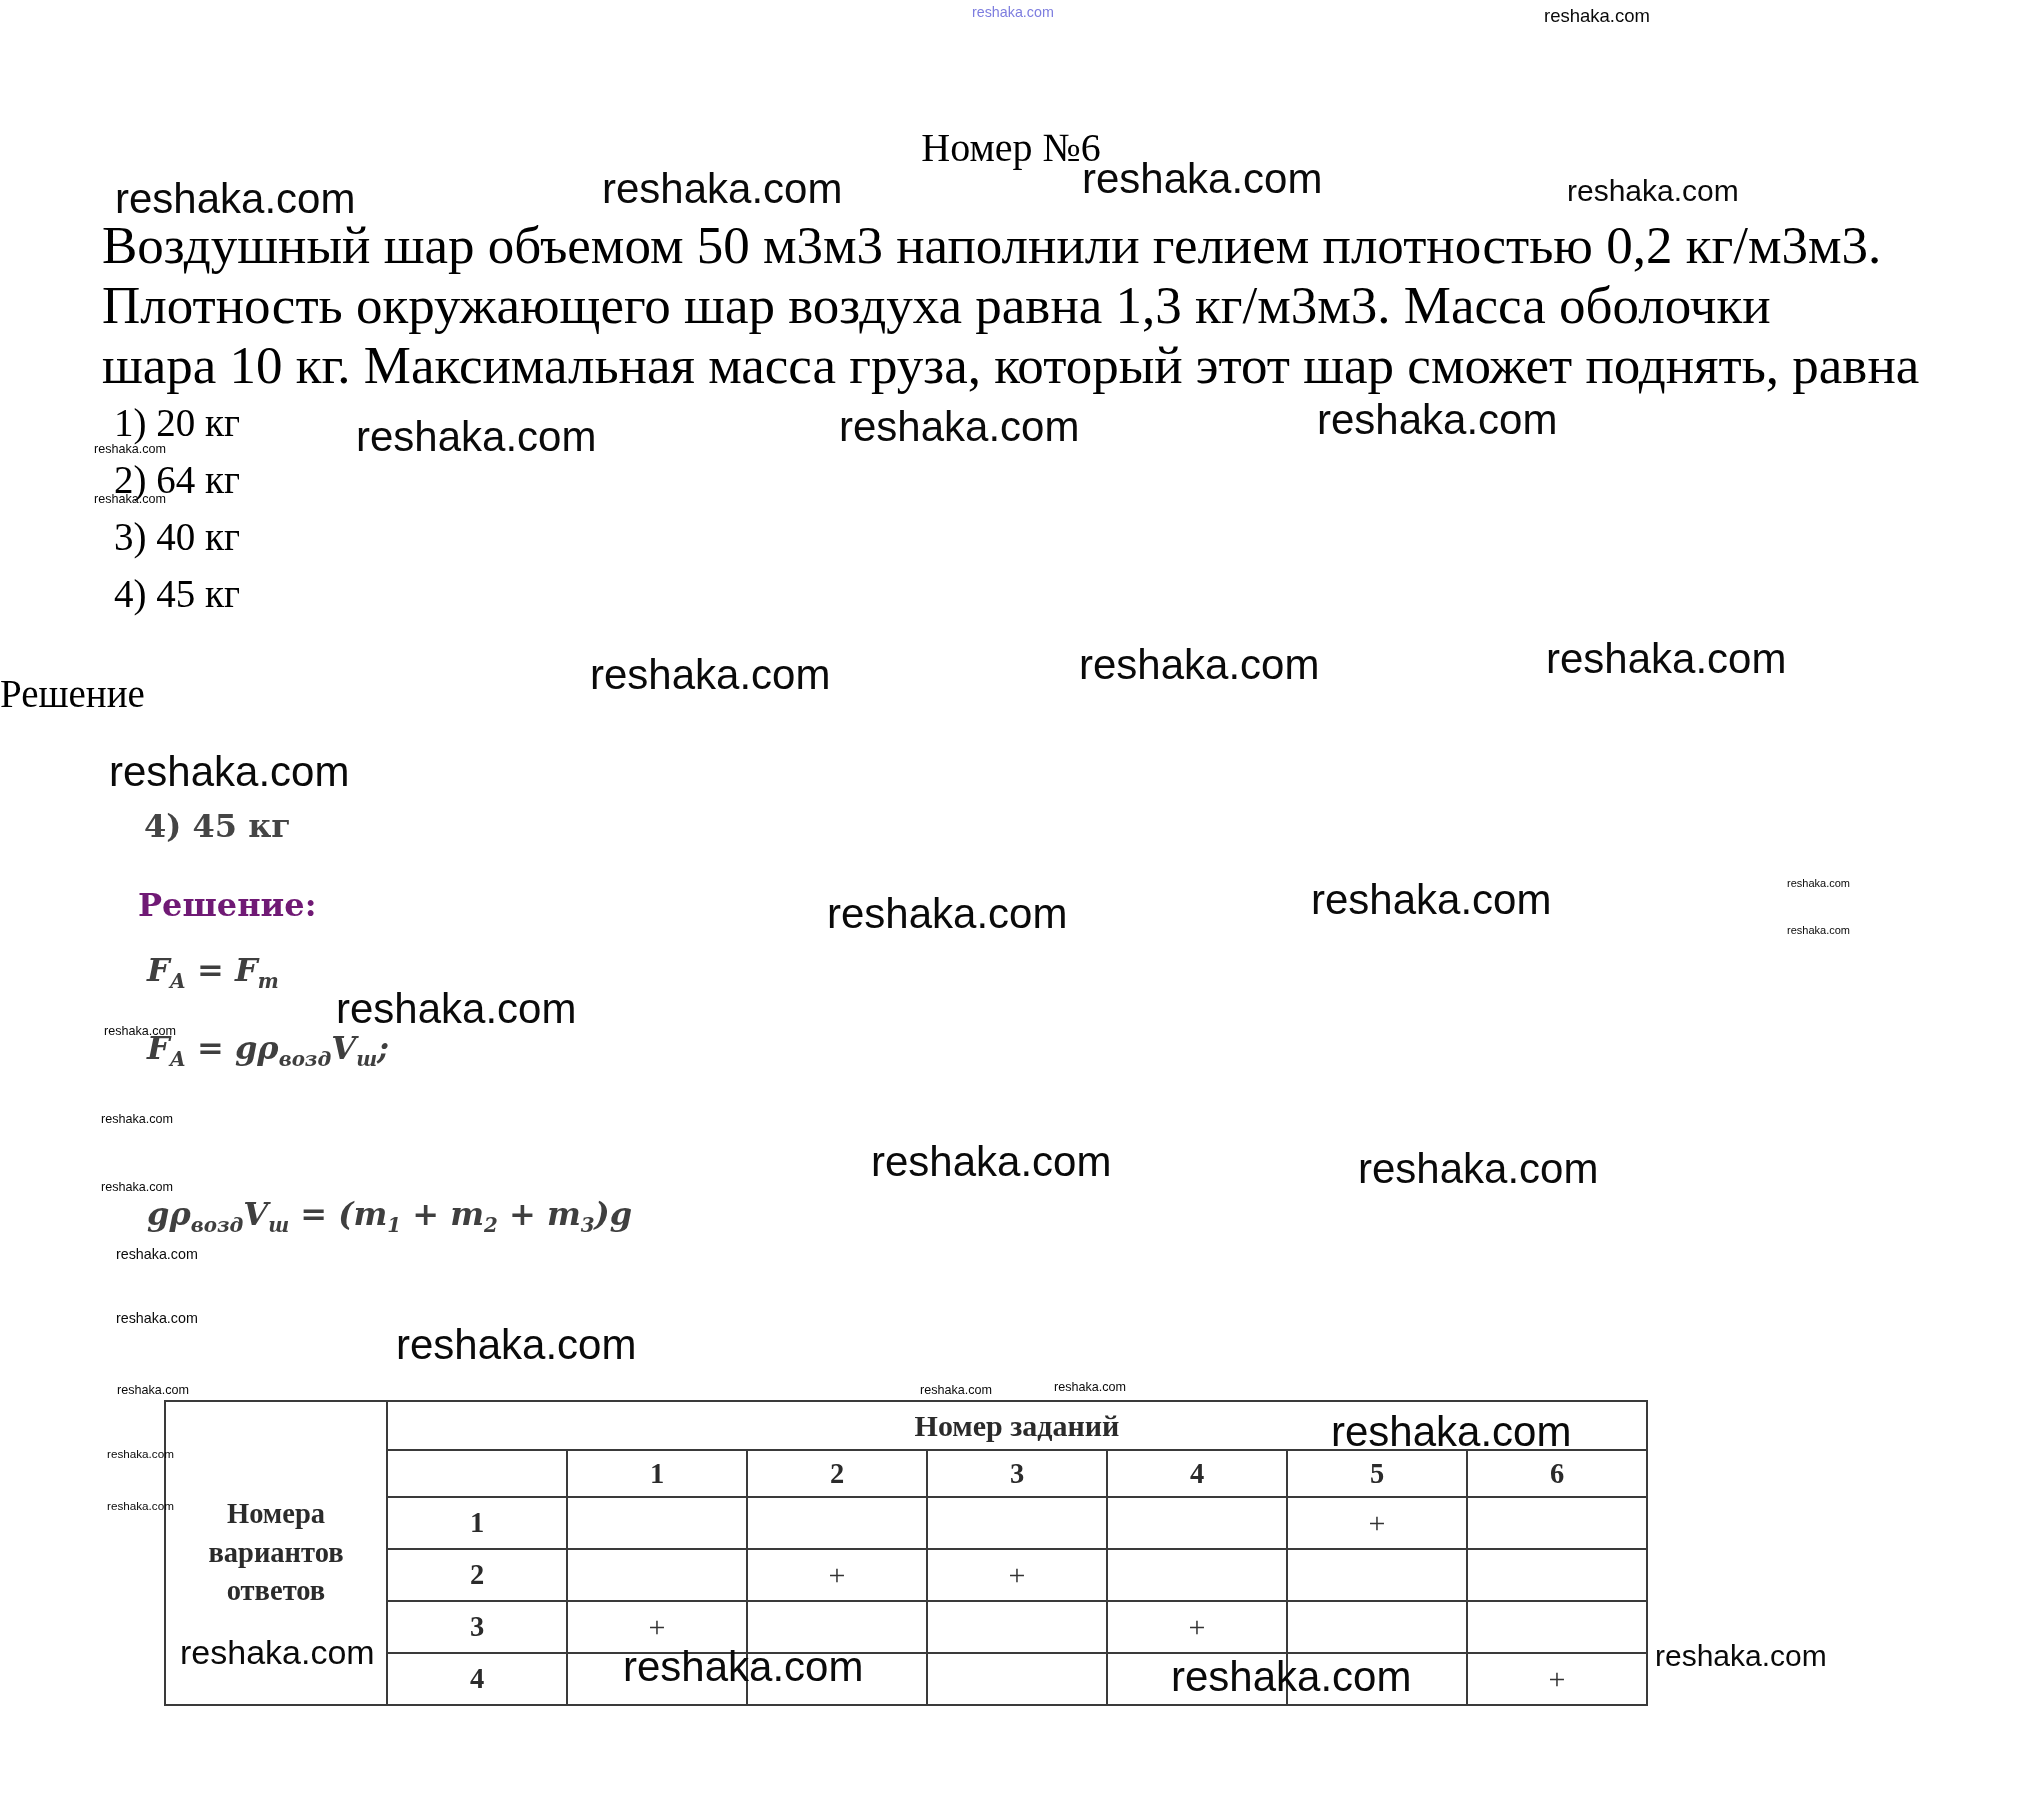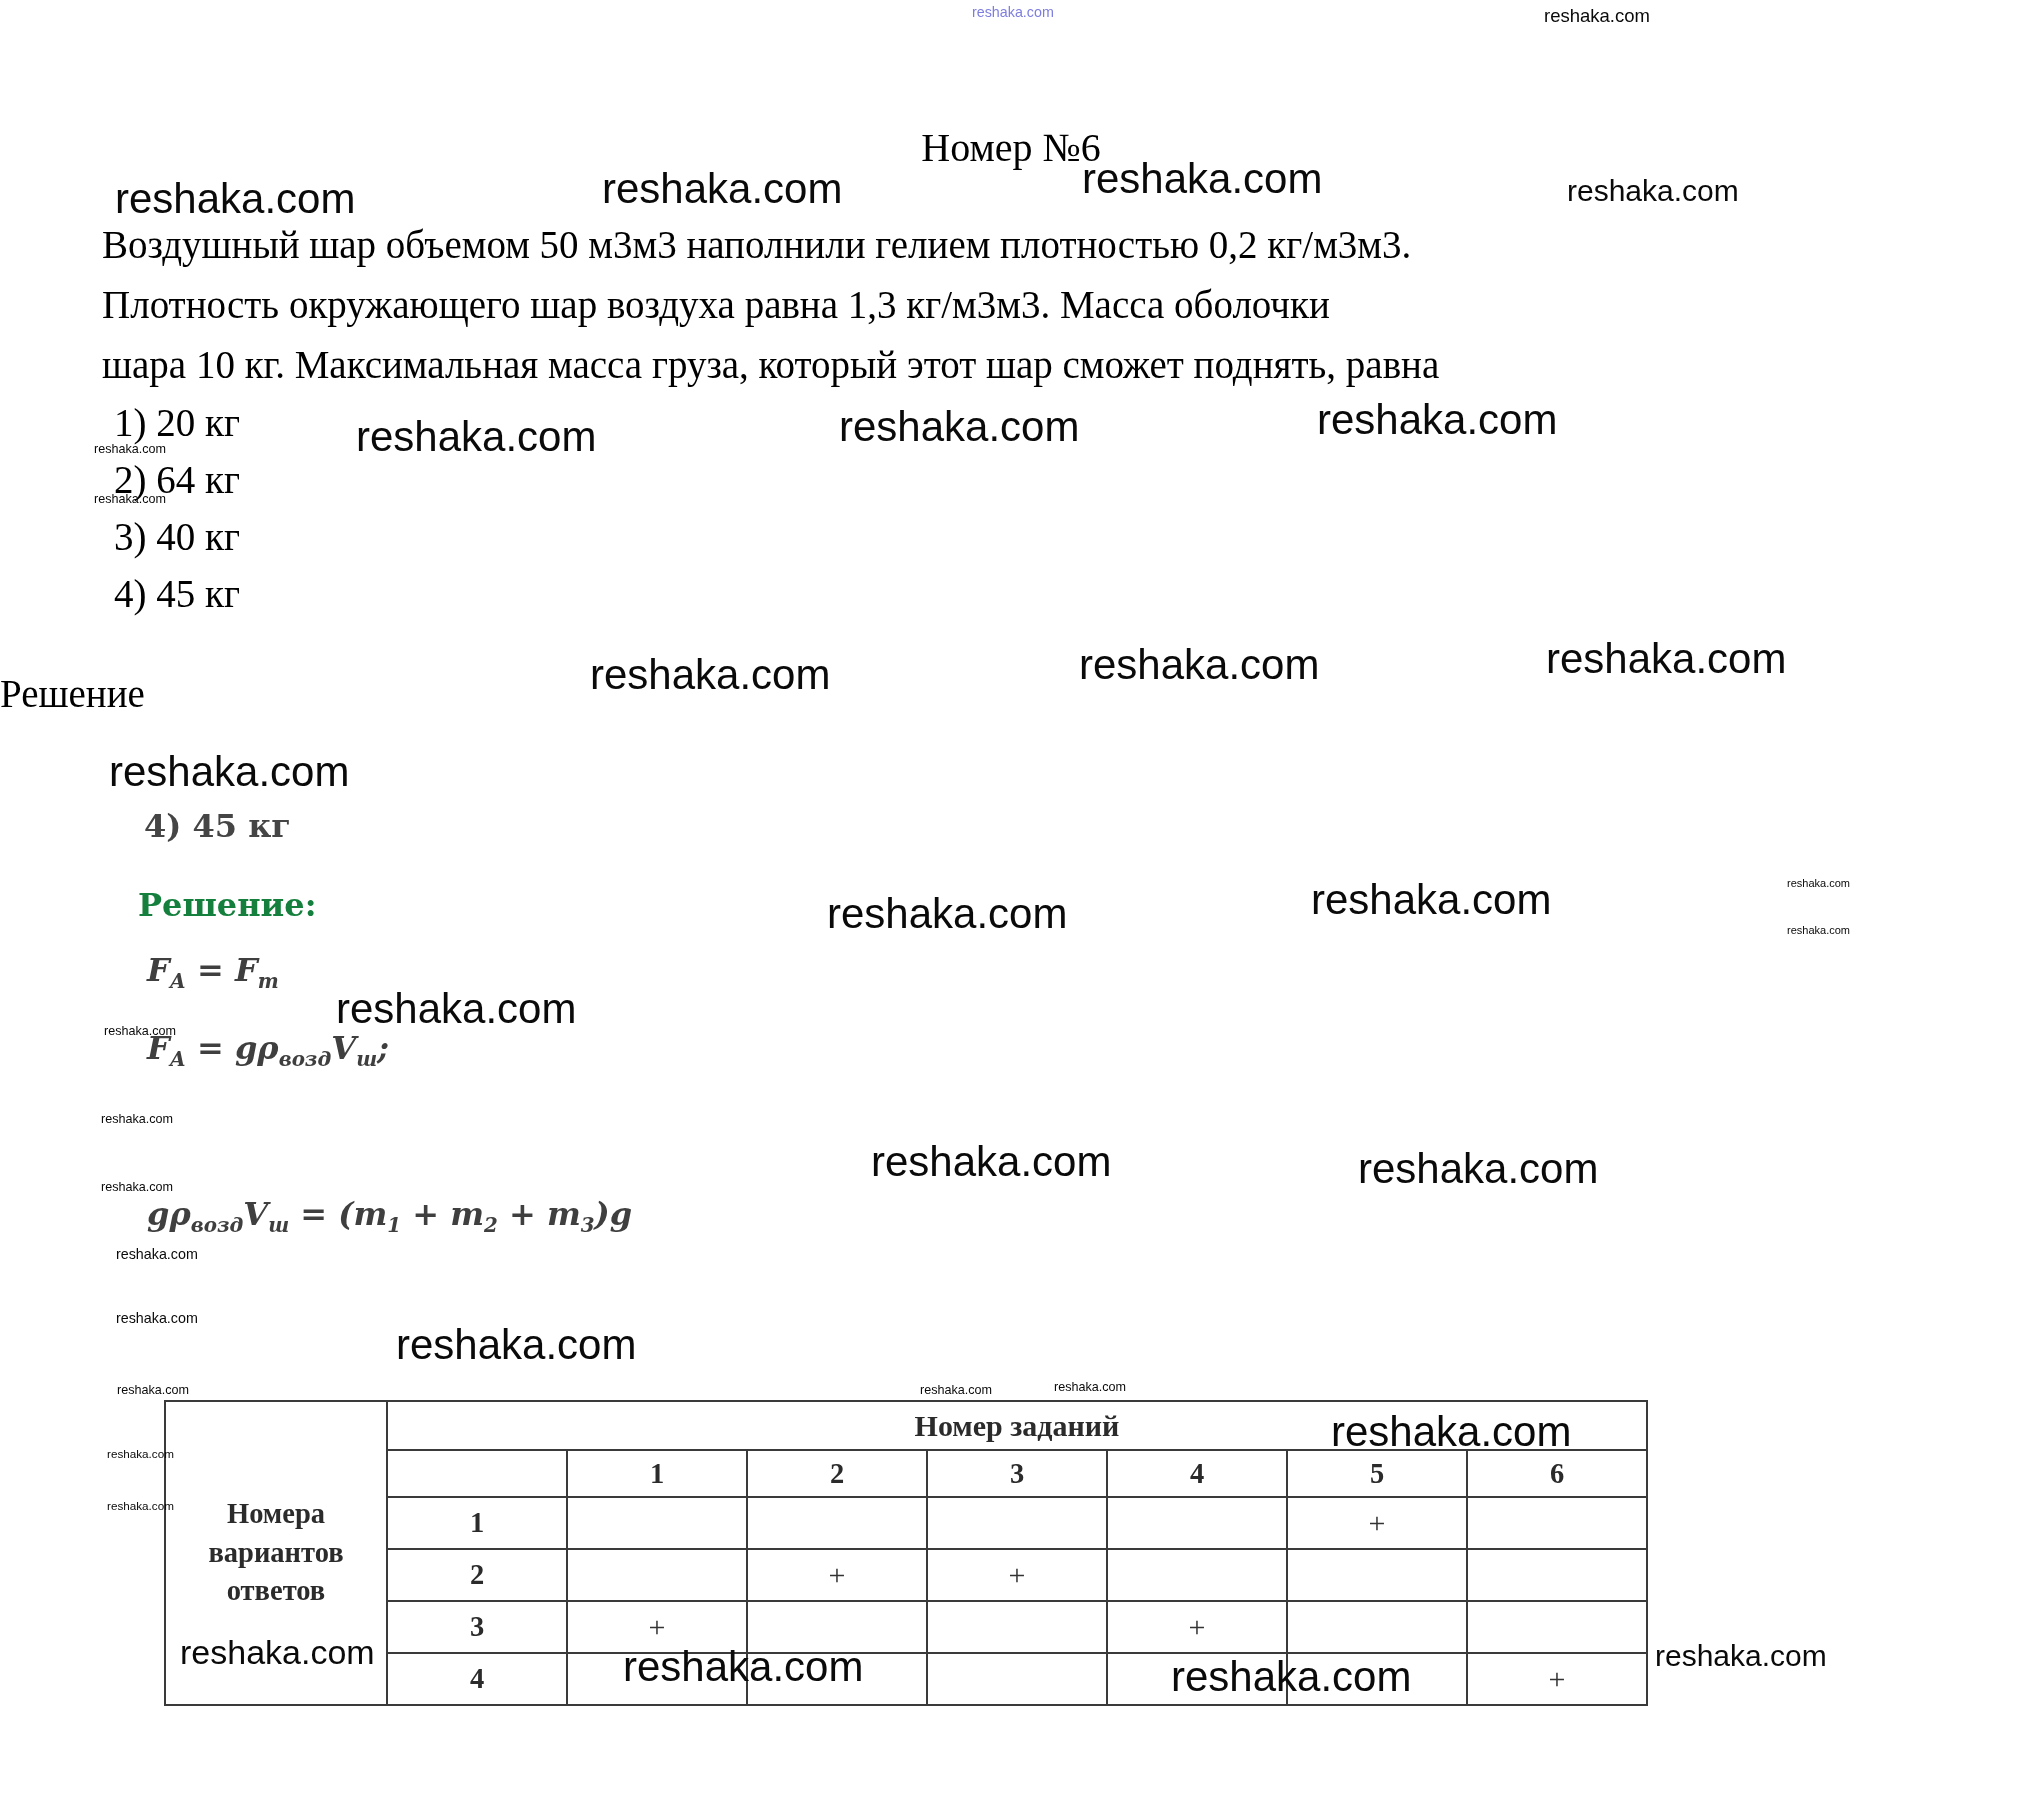--- a/index.html
+++ b/index.html
@@ -24,38 +24,38 @@
     text-align:right;
   }
   .wm-blue { color:#7d7ddf; }
   
   .title {
     position:absolute; left:0; right:2px; top:124px;
     text-align:center; font-size:40px;
   }
   .problem {
     position:absolute; left:102px; top:215px;
-    font-size:39px; line-height:60px; white-space:nowrap;
+    font-size:53px; line-height:60px; white-space:nowrap;
   }
   .options {
     position:absolute; left:102px; top:394px;
     font-size:39px; line-height:57px;margin-left:12px;
   }
   .solution-heading {
     position:absolute; left:0; right:0; top:671px;
     font-size:39px;
   }
   .answer {
     position:absolute; left:144px; top:807px;
     font-size:32px; font-weight:bold; color:#454545;
     font-family:"DejaVu Serif", serif;
   }
   .sol-label {
     position:absolute; left:138px; top:886px;
-    font-size:32px; font-weight:bold; color:#15803d;
+    font-size:32px; font-weight:bold; color:#701a75;
     font-family:"DejaVu Serif", serif;
   }
   .formula {
     position:absolute;
     font-family:"DejaVu Serif", serif;
     font-style:italic; font-weight:bold;
     color:#3f3f3f; font-size:32px; white-space:nowrap;
   }
   .formula sub, .formula sup { font-size:62%; }
   #formula-0 { left:147px; top:951px; }

